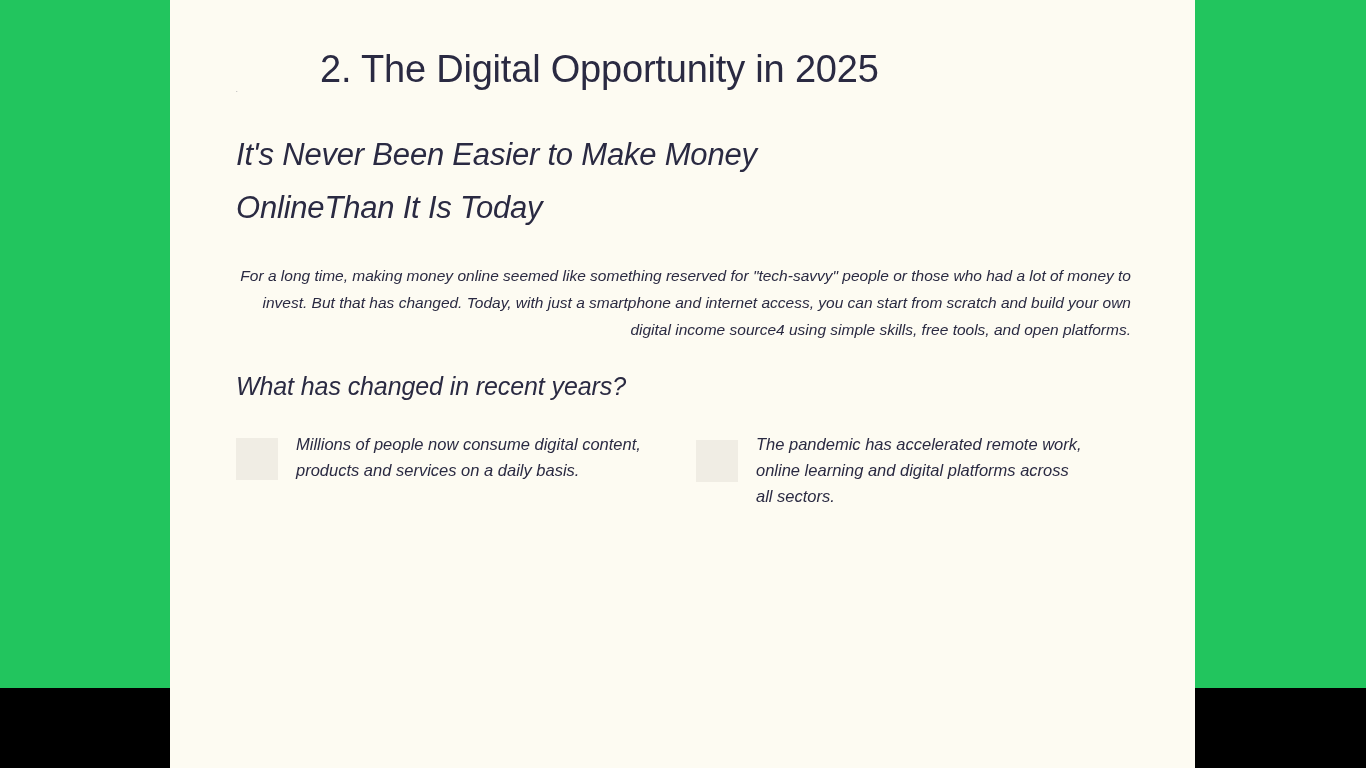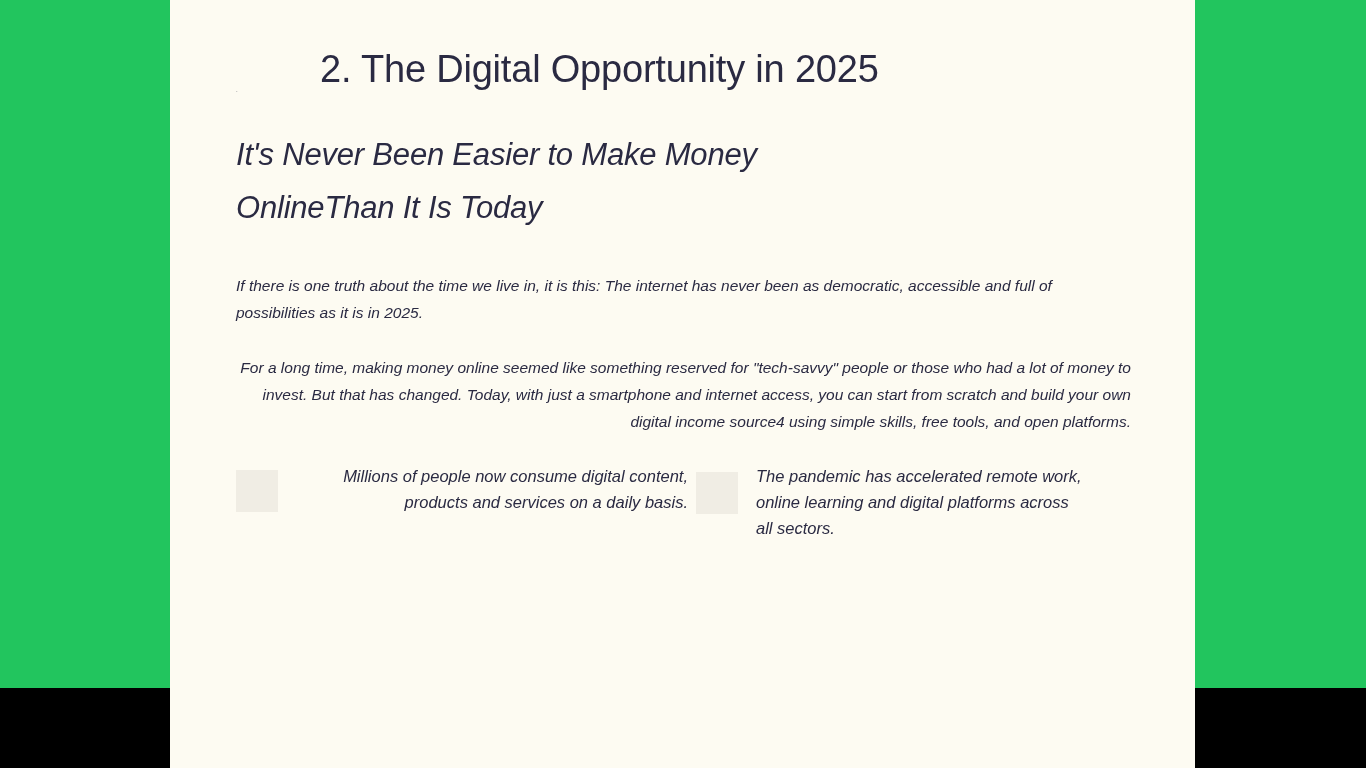--- a/index.html
+++ b/index.html
@@ -130,44 +130,44 @@
   }
   #card-1 .card-icon { margin-top: 9px; }
 
   .card-text {
     margin: 0;
     padding-left: 18px;
     font-size: 16.5px;
     line-height: 26px;
     color: #2a2a42;
   }
-  #card-0 .card-text { max-width: 400px; text-align: right; }
+  #card-0 .card-text { max-width: 400px; }
   #card-1 .card-text { max-width: 330px; }
 </style>
 </head>
 <body>
 
 <div id="viewport">
 
   <div id="slide">
 
     <div id="slide-header">
       <div id="title-marker">.</div>
       <div id="doc-title">2. The Digital Opportunity in 2025</div>
     </div>
 
     <div id="content">
 
       <h2 class="section-heading">It's Never Been Easier to Make Money OnlineThan It Is Today</h2>
 
-      <p class="body-text" id="para-block-1">If there is one truth about the time we live in, it is this: The internet has never been as democratic, accessible and full of possibilities as it is in 2025.</p>
 
       <p class="body-text" id="para-block-2">For a long time, making money online seemed like something reserved for "tech-savvy" people or those who had a lot of money to invest. But that has changed. Today, with just a smartphone and internet access, you can start from scratch and build your own digital income source4 using simple skills, free tools, and open platforms.</p>
 
 
+      <h3 class="sub-heading">What has changed in recent years?</h3>
 
 
       <div id="cards-row">
 
         <div class="card" id="card-0">
           <span class="card-icon"></span>
           <p class="card-text">Millions of people now consume digital content, products and services on a daily basis.</p>
         </div>
 
         <div class="card" id="card-1">

